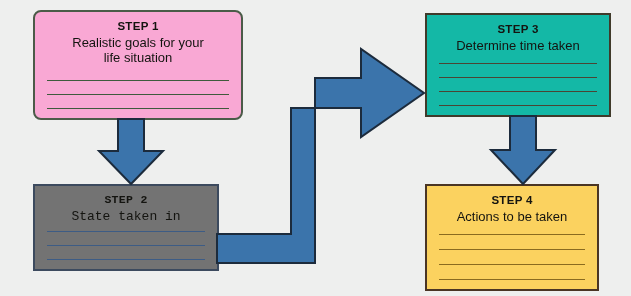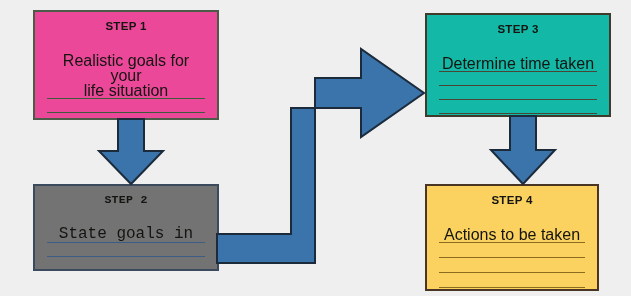--- a/index.html
+++ b/index.html
@@ -39,43 +39,44 @@
   }
   .step-title {
     font-weight: bold;
     font-size: 11.5px;
     letter-spacing: 0.3px;
     text-align: center;
     color: #141410;
     line-height: 14px;
   }
   .step-desc {
-    font-size: 16px;
+    font-size: 13px;
     text-align: center;
     color: #141410;
     line-height: 15px;
-    margin-top: 20px;
+    margin-top: 2px;
   }
   .rules {
     margin-top: auto;
     display: flex;
     flex-direction: column;
     justify-content: flex-end;
   }
   .rule-line {
     height: 0;
     border-top-width: 1px;
     border-top-style: solid;
   }
 
   
   #box-step-1 {
-    left: 33px; top: 10px; width: 186px; height: 110px;
-    background: #ec4899;
+    left: 33px; top: 10px; width: 210px; height: 110px;
+    background: #f9a8d4;
     border-color: #4b5b48;
+    border-radius: 8px;
   }
   #box-step-1 .rule-line { border-top-color: #3f5a3c; }
 
   
   #box-step-2 {
     left: 33px; top: 184px; width: 186px; height: 87px;
     background: #737373;
     border-color: #3c4a5e;
     font-family: Liberation Mono, monospace;
   }
@@ -122,21 +123,21 @@
         <div class="rule-line" style="margin-bottom:13px"></div>
         <div class="rule-line" style="margin-bottom:3px"></div>
       </div>
     </div>
   </div>
 
   <div class="step-box" id="box-step-2">
     <div class="step-inner">
       <div class="step-title">STEP 2</div>
       <div class="step-desc">
-        <div>State goals in</div>
+        <div>State taken in</div>
       </div>
       <div class="rules">
         <div class="rule-line" style="margin-bottom:13px"></div>
         <div class="rule-line" style="margin-bottom:13px"></div>
         <div class="rule-line" style="margin-bottom:3px"></div>
       </div>
     </div>
   </div>
 
   <div class="step-box" id="box-step-3">

